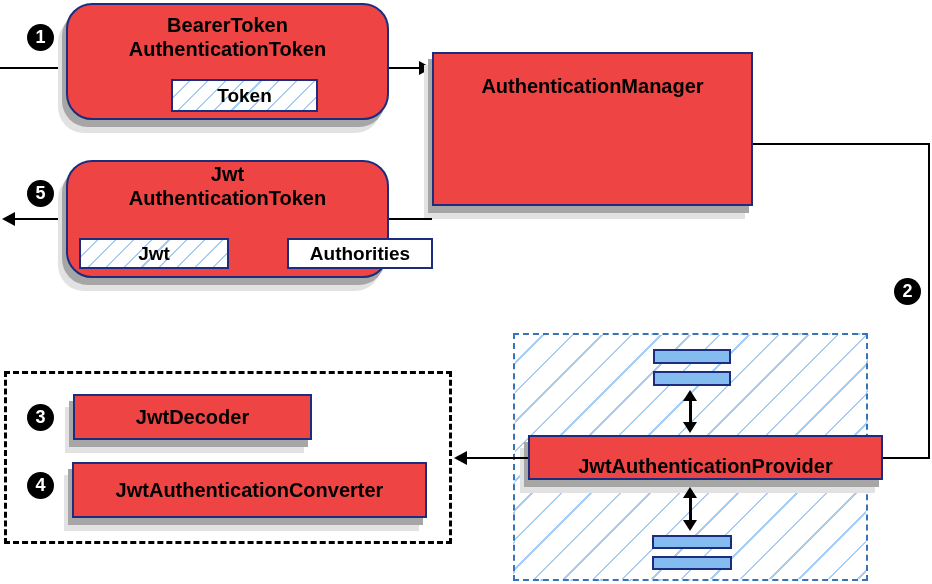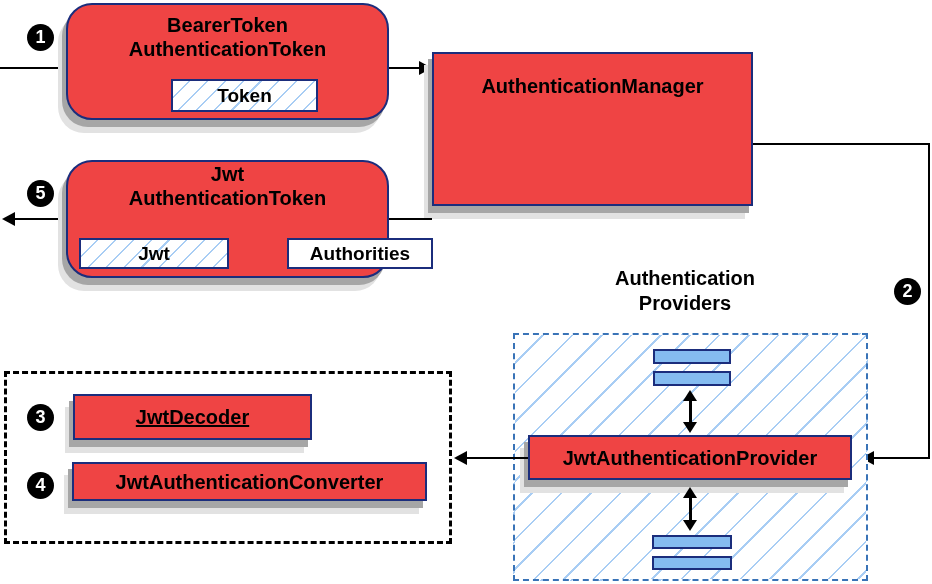--- a/index.html
+++ b/index.html
@@ -112,61 +112,57 @@
     <div class="title">Jwt</div>
     <div class="title">AuthenticationToken</div>
     <div class="chip hatch" style="left:11px;top:76px;width:150px;height:31px;">
       <span>Jwt</span>
     </div>
     <div class="chip" style="left:171px;top:76px;width:146px;height:31px;margin-left:48px;">
       <span>Authorities</span>
     </div>
   </div>
 
-  <div class="free-label" style="left:590px;top:266px;width:190px;">
-    <div>Authentication</div>
-    <div>Providers</div>
-  </div>
 
   <div class="group-blue-dashed hatch-lg" style="left:513px;top:333px;width:355px;height:248px;"></div>
 
   <div class="bar" style="left:653px;top:349px;width:78px;height:15px;"></div>
   <div class="bar" style="left:653px;top:371px;width:78px;height:15px;"></div>
 
   <div class="dbl-arrow" style="left:683px;top:390px;height:43px;">
     <div class="up"></div>
     <div class="stem" style="top:9px;height:25px;"></div>
     <div class="down"></div>
   </div>
 
-  <div class="node" style="left:528px;top:435px;width:324px;height:45px;display:flex;align-items:center;justify-content:center;">
+  <div class="node" style="left:528px;top:435px;width:355px;height:45px;display:flex;align-items:flex-end;justify-content:center;">
     <span class="title">JwtAuthenticationProvider</span>
   </div>
 
   <div class="dbl-arrow" style="left:683px;top:487px;height:44px;">
     <div class="up"></div>
     <div class="stem" style="top:9px;height:26px;"></div>
     <div class="down"></div>
   </div>
 
   <div class="bar" style="left:652px;top:535px;width:80px;height:14px;"></div>
   <div class="bar" style="left:652px;top:556px;width:80px;height:14px;"></div>
 
   <div class="line" style="left:466px;top:457px;width:62px;height:2px;"></div>
   <div class="tri tri-left" style="left:454px;top:451px;"></div>
 
   <div class="group-black-dashed" style="left:4px;top:371px;width:448px;height:173px;"></div>
 
   <div class="badge" style="left:27px;top:404px;">
     <span>3</span>
   </div>
-  <div class="node" style="left:73px;top:394px;width:239px;height:46px;display:flex;align-items:center;justify-content:center;text-decoration:underline;">
+  <div class="node" style="left:73px;top:394px;width:239px;height:46px;display:flex;align-items:center;justify-content:center;">
     <span class="title">JwtDecoder</span>
   </div>
 
   <div class="badge" style="left:27px;top:472px;">
     <span>4</span>
   </div>
-  <div class="node" style="left:72px;top:462px;width:355px;height:39px;display:flex;align-items:center;justify-content:center;">
+  <div class="node" style="left:72px;top:462px;width:355px;height:56px;display:flex;align-items:center;justify-content:center;">
     <span class="title">JwtAuthenticationConverter</span>
   </div>
 
 </div>
 
 </body></html>

